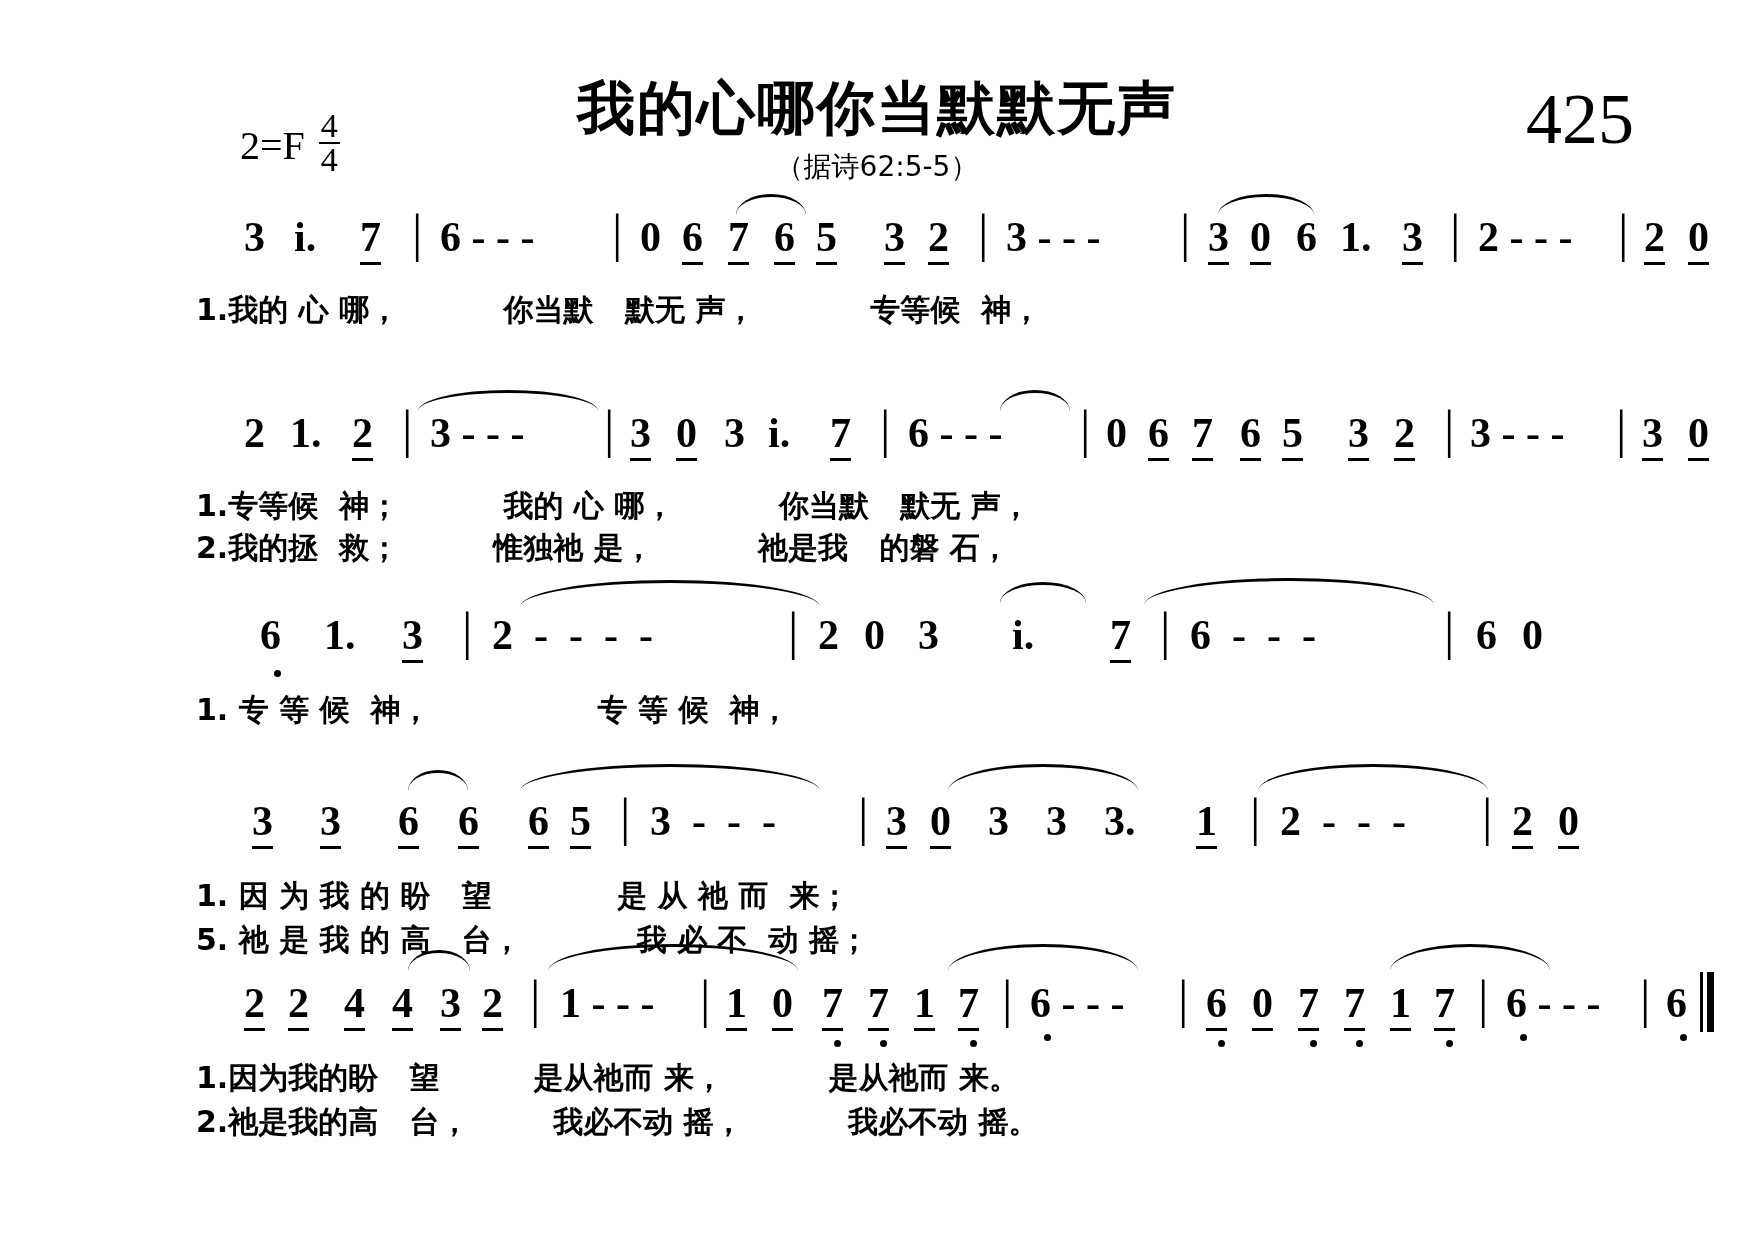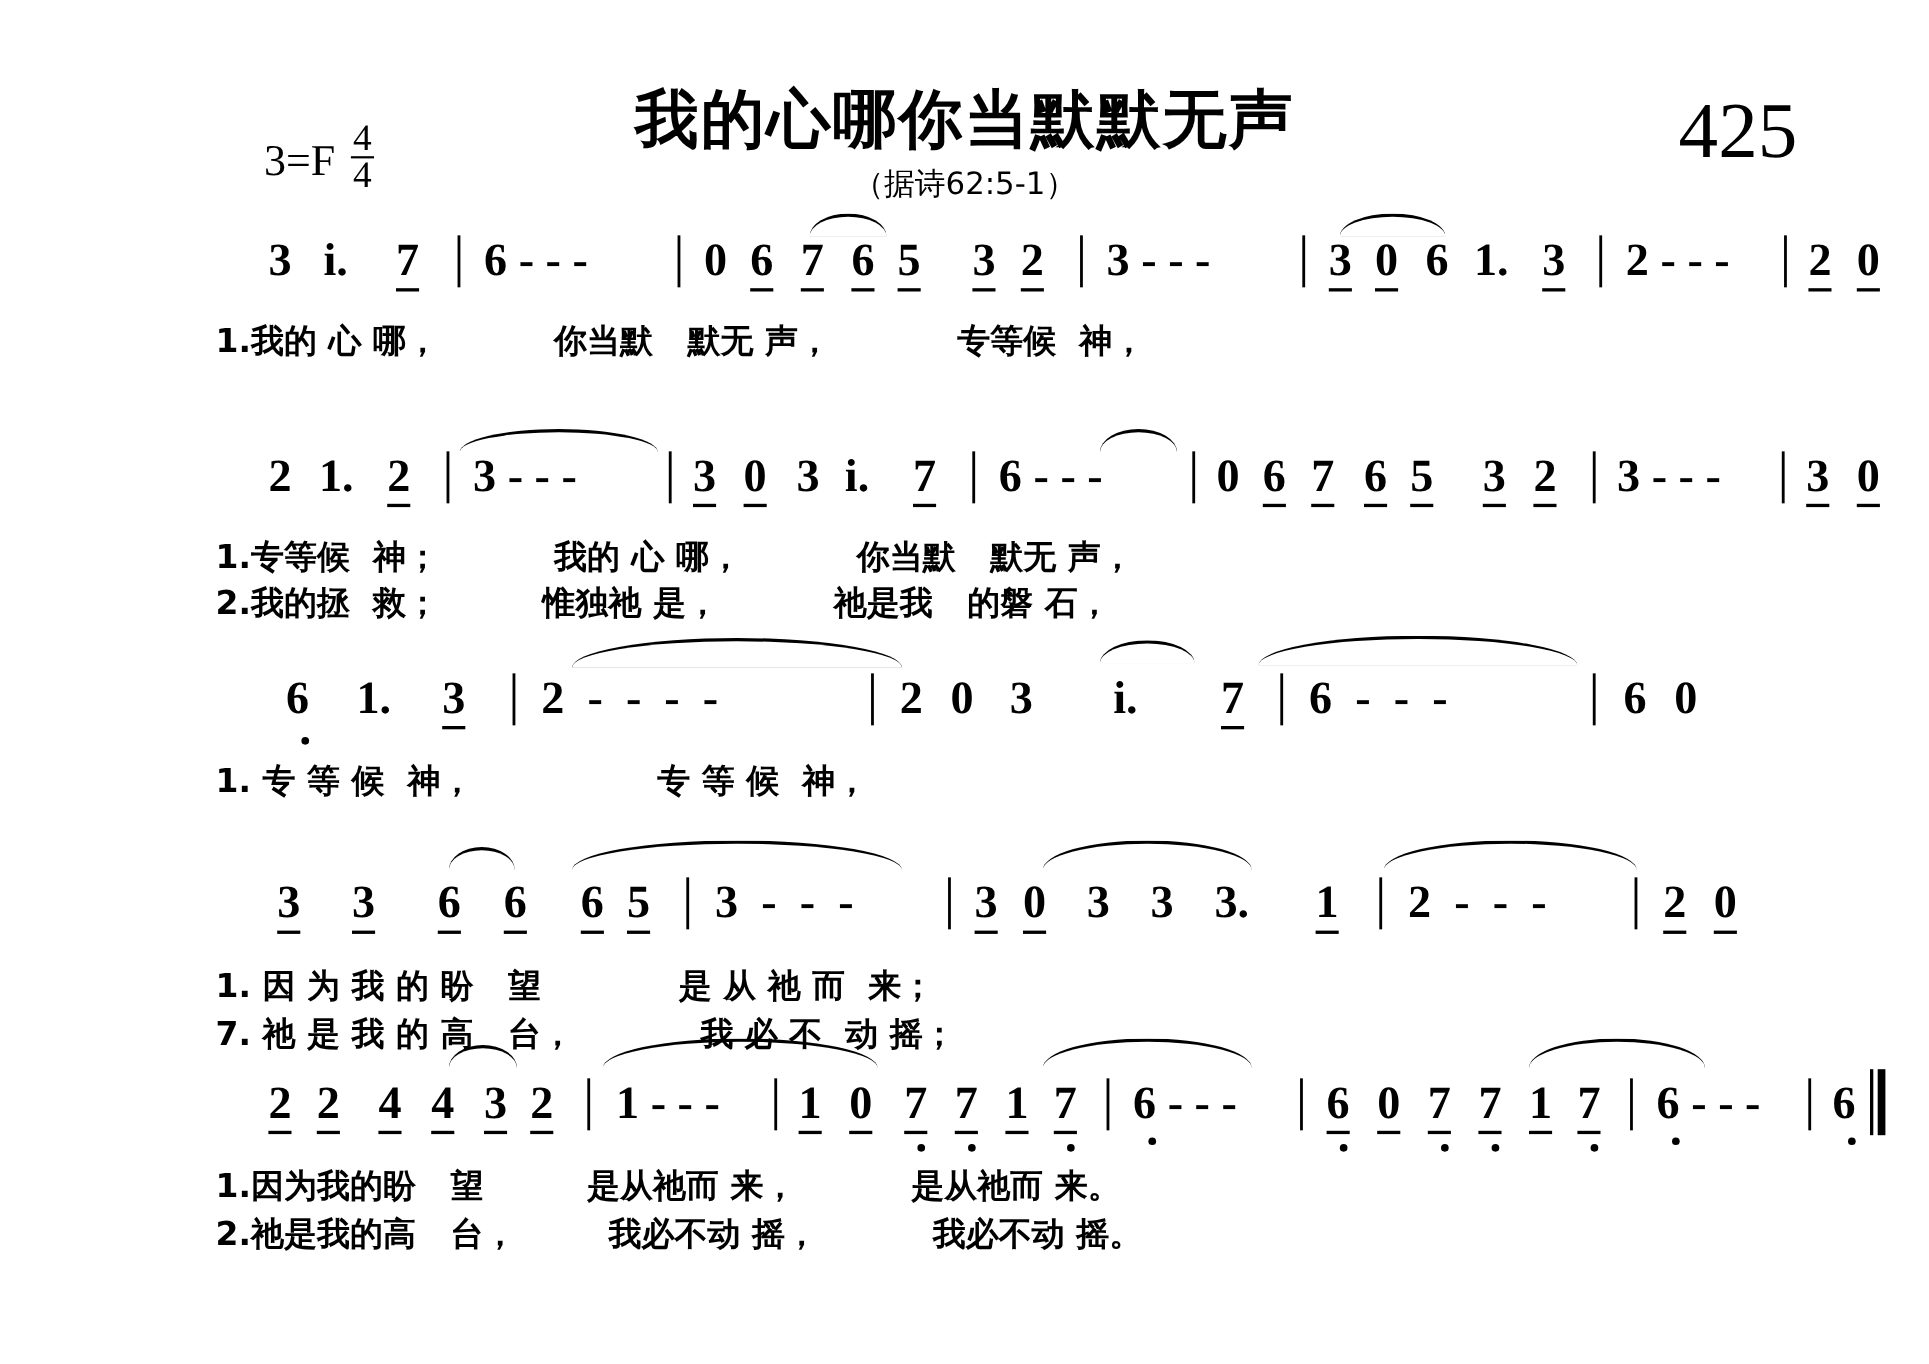--- a/index.html
+++ b/index.html
@@ -138,29 +138,29 @@
     background: #000;
     top: 0;
   }
 </style>
 </head>
 <body>
 
 <div class="sheet">
 
   <div class="key-sig">
-    <span>3=F</span>
+    <span>2=F</span>
     <span class="frac">
       <span class="num">4</span>
       <span class="den">4</span>
     </span>
   </div>
 
   <div class="title">我的心哪你当默默无声</div>
-  <div class="subtitle">（据诗62:5-1）</div>
+  <div class="subtitle">（据诗62:5-5）</div>
   <div class="hymn-number">425</div>
 
   <div class="system" style="top:200px;">
     <div class="notes-row">
 
       <div class="slur" style="left:736px; top:-6px; width:70px;"></div>
 
       <div class="slur" style="left:1218px; top:-6px; width:96px;"></div>
 
       <div class="note" style="left:244px; top:16px;">3</div>
@@ -278,21 +278,21 @@
       <div class="note" style="left:1046px; top:20px;">3</div>
       <div class="note" style="left:1104px; top:20px;">3.</div>
       <div class="note" style="left:1196px; top:20px;"><span class="und">1</span></div>
       <div class="note bar" style="left:1250px; top:16px;">|</div>
       <div class="note" style="left:1280px; top:20px;">2  -  -  -</div>
       <div class="note bar" style="left:1482px; top:16px;">|</div>
       <div class="note" style="left:1512px; top:20px;"><span class="und">2</span></div>
       <div class="note" style="left:1558px; top:20px;"><span class="und">0</span></div>
     </div>
     <div class="lyric-line" style="left:196px; top:96px;">1. 因 为 我 的 盼   望            是 从 祂 而  来；</div>
-    <div class="lyric-line" style="left:196px; top:140px;">7. 祂 是 我 的 高   台，           我 必 不  动 摇；</div>
+    <div class="lyric-line" style="left:196px; top:140px;">5. 祂 是 我 的 高   台，           我 必 不  动 摇；</div>
   </div>
 
   <div class="system" style="top:962px;">
     <div class="notes-row">
       <div class="slur" style="left:408px; top:-12px; width:62px;"></div>
       <div class="slur wide" style="left:548px; top:-18px; width:250px;"></div>
       <div class="slur wide" style="left:948px; top:-18px; width:190px;"></div>
       <div class="slur wide" style="left:1390px; top:-18px; width:160px;"></div>
 
       <div class="note" style="left:244px; top:20px;"><span class="und">2</span></div>

